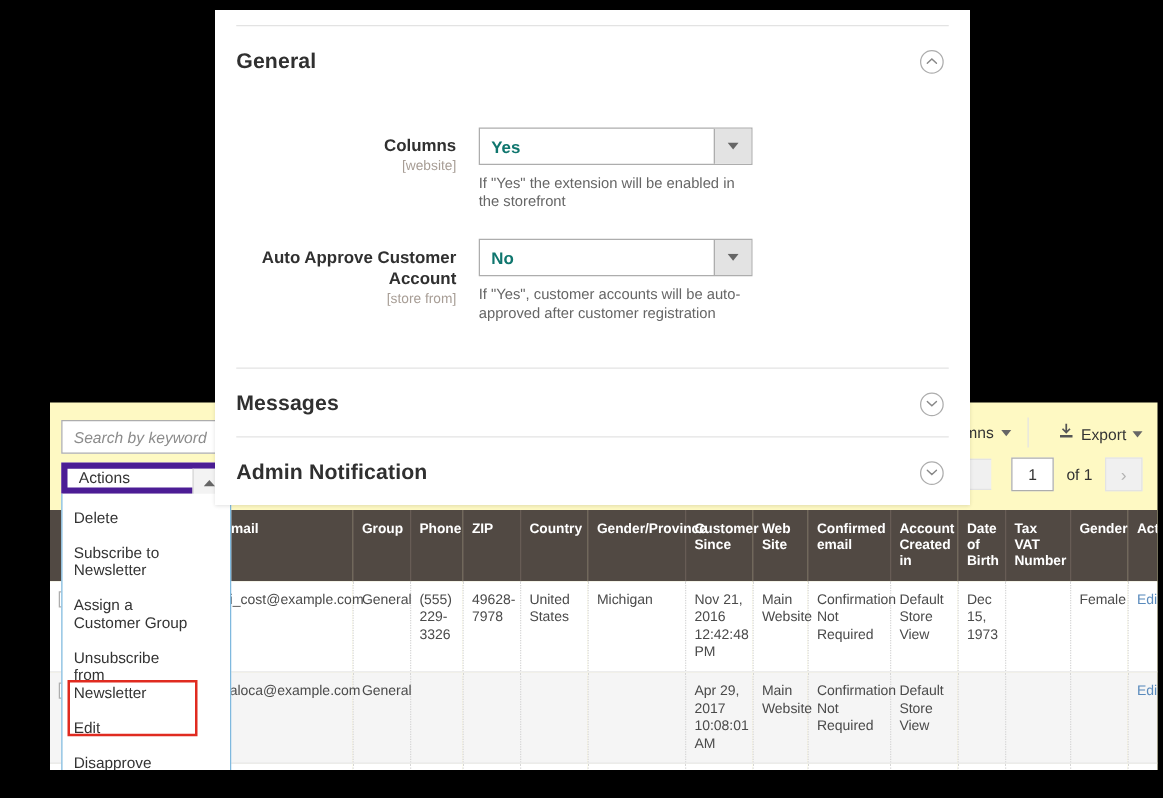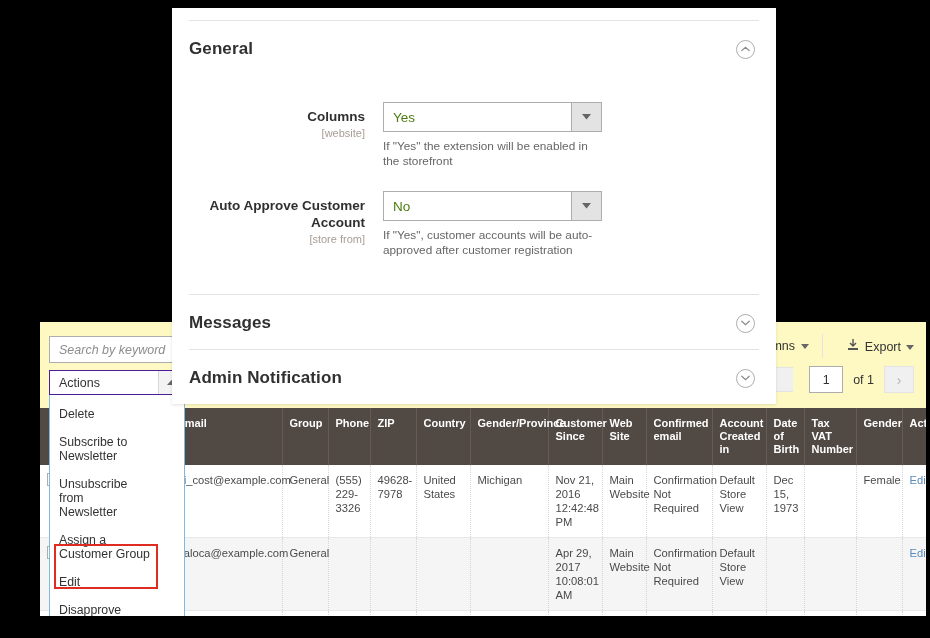--- a/index.html
+++ b/index.html
@@ -37,23 +37,23 @@
   }
   #search-input::placeholder { color: #8c8c8c; font-style: italic; opacity: 1; }
 
   
   #actions-wrap {
     position: absolute; left: 9px; top: 48px; width: 136px; z-index: 40;
   }
   #actions-button {
     position: relative;
     height: 25px;
-    border: 1px solid #4c1d95;
+    border: 5px solid #4c1d95;
     background: #fff;
-    display: flex; align-items: center;
+    display: flex; 
   }
   #actions-label {
     font-size: 12.5px; color: #333; padding-left: 9px; flex: 1;
     white-space: nowrap;
   }
   #actions-caret {
     width: 26px; height: 23px;
     border-left: 1px solid #d6d6d6;
     background: #f3f3f3;
     display: flex; align-items: center; justify-content: center;
@@ -208,21 +208,21 @@
   }
   .field-ctrl-col { flex: 1; padding-top: 0; }
   .select-box {
     position: relative;
     width: 219px; height: 30px;
     border: 1px solid #adadad;
     background: #fff;
     display: flex; align-items: center;
   }
   .select-value {
-    font-size: 13.5px; color: #4d7c0f; padding-left: 9px; flex: 1;
+    font-size: 13.5px; color: #0f766e; padding-left: 9px; flex: 1; font-weight: bold;
   }
   .select-caret {
     width: 30px; height: 28px;
     background: #e3e3e3; border-left: 1px solid #adadad;
     display: flex; align-items: center; justify-content: center;
   }
   .field-note {
     font-size: 11.8px; color: #666666; line-height: 15px;
     margin-top: 7px; width: 216px;
   }
@@ -271,22 +271,22 @@
           <span id="actions-label">Actions</span>
           <span id="actions-caret">
             <svg width="9" height="6" viewBox="0 0 9 6">
                 <path d="M0 5 L4.5 0 L9 5 Z" fill="#666"></path>
               </svg>
           </span>
         </div>
         <div id="actions-menu">
           <div class="action-item">Delete</div>
           <div class="action-item">Subscribe to Newsletter</div>
+          <div class="action-item">Assign a Customer Group</div>
           <div class="action-item" style="max-width:118px;">Unsubscribe from Newsletter</div>
-          <div class="action-item">Assign a Customer Group</div>
           <div class="action-item">Edit</div>
           <div class="action-item">Disapprove</div>
           <div class="action-item">Approve</div>
           <div id="red-highlight"></div>
         </div>
       </div>
     </div>
 
     <div id="grid-table-wrap">
       <table id="customer-grid">

